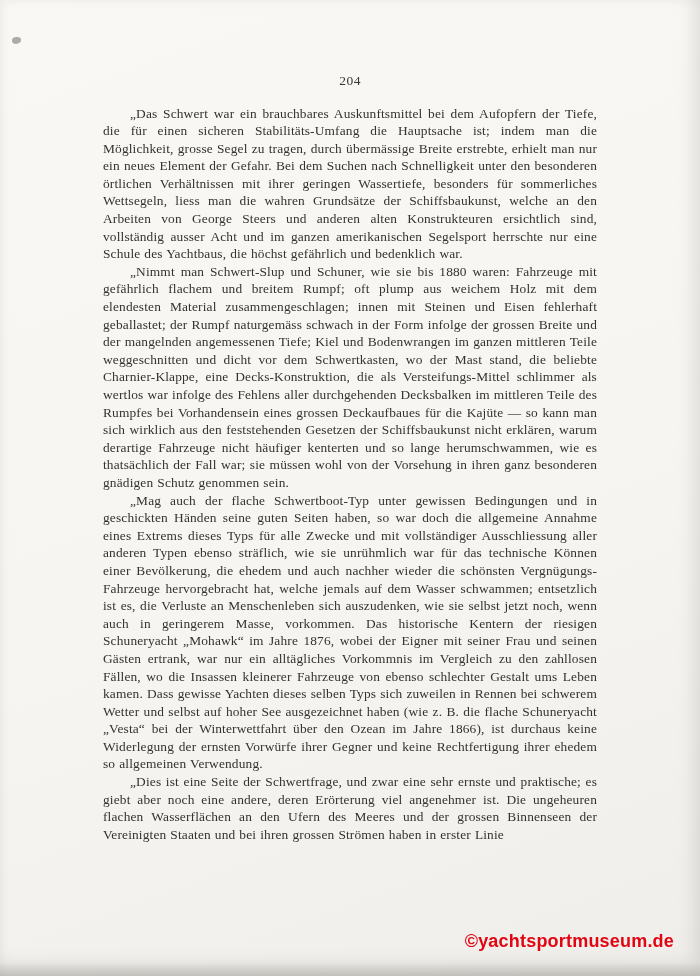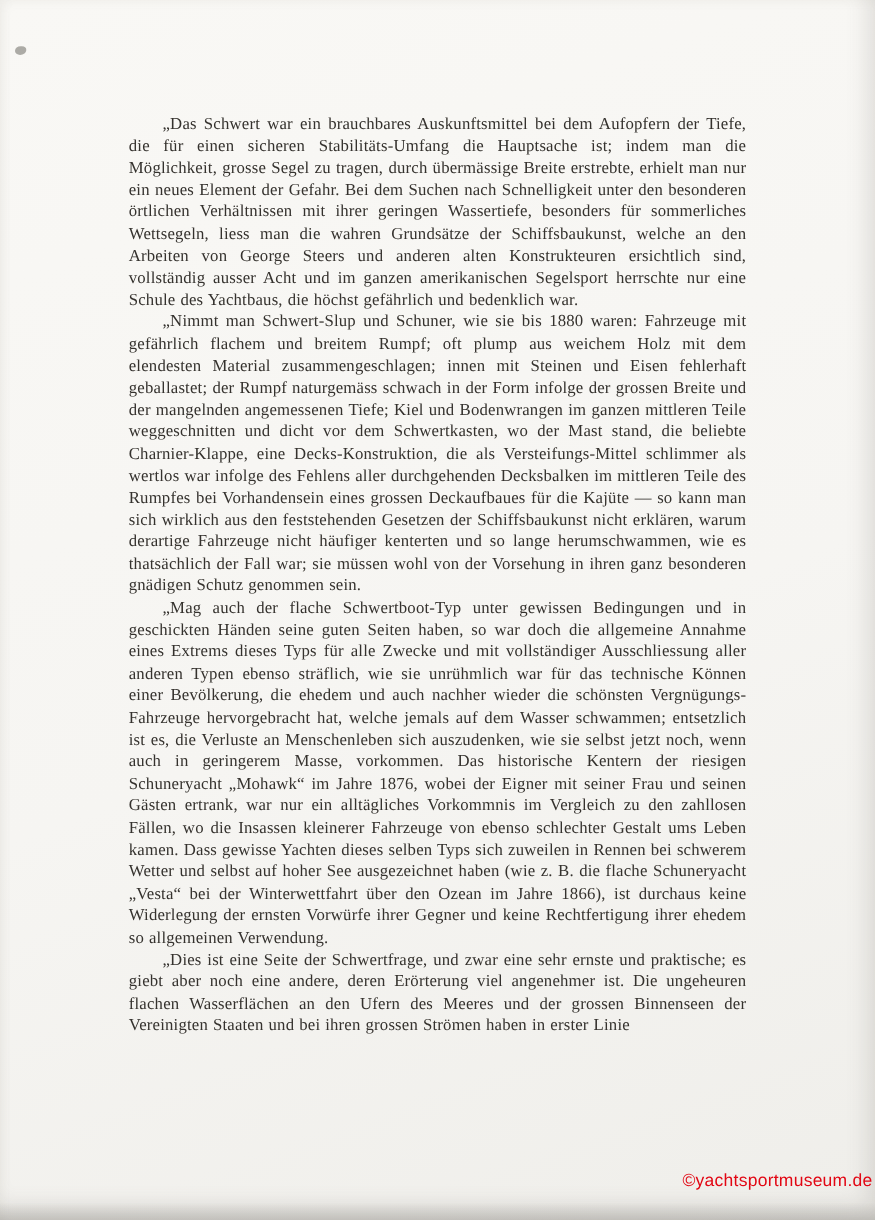--- a/index.html
+++ b/index.html
@@ -59,35 +59,36 @@
     text-align: justify;
     text-indent: 27px;
     font-size: 13.4px;
     line-height: 17.6px;
     letter-spacing: 0.15px;
     word-spacing: 0.5px;
     color: #35322e;
   }
   .watermark {
     position: absolute;
-    right: 2px;
+    right: 26px;
     bottom: 24px;
     font-family: "Liberation Sans", "DejaVu Sans", sans-serif;
-    font-weight: normal;
-    font-size: 14px;
+    font-weight: bold;
+    font-size: 18px;
     letter-spacing: 0.2px;
     color: #e20613;
   }
 </style>
 </head>
 <body>
 
 <div class="page">
   <div class="speck"></div>
 
+  <div class="page-number">204</div>
 
   <div class="text-block">
     <p>„Das Schwert war ein brauchbares Auskunftsmittel bei dem Aufopfern der Tiefe, die für einen sicheren Stabilitäts-Umfang die Hauptsache ist; indem man die Möglichkeit, grosse Segel zu tragen, durch übermässige Breite erstrebte, erhielt man nur ein neues Element der Gefahr.  Bei dem Suchen nach Schnelligkeit unter den besonderen örtlichen Verhältnissen mit ihrer geringen Wassertiefe, besonders für sommerliches Wettsegeln, liess man die wahren Grundsätze der Schiffsbaukunst, welche an den Arbeiten von George Steers und anderen alten Konstrukteuren ersichtlich sind, vollständig ausser Acht und im ganzen amerikanischen Segelsport herrschte nur eine Schule des Yachtbaus, die höchst gefährlich und bedenklich war.</p>
     <p>„Nimmt man Schwert-Slup und Schuner, wie sie bis 1880 waren: Fahrzeuge mit gefährlich flachem und breitem Rumpf; oft plump aus weichem Holz mit dem elendesten Material zusammengeschlagen; innen mit Steinen und Eisen fehlerhaft geballastet; der Rumpf naturgemäss schwach in der Form infolge der grossen Breite und der mangelnden angemessenen Tiefe; Kiel und Bodenwrangen im ganzen mittleren Teile weggeschnitten und dicht vor dem Schwertkasten, wo der Mast stand, die beliebte Charnier-Klappe, eine Decks-Konstruktion, die als Versteifungs-Mittel schlimmer als wertlos war infolge des Fehlens aller durchgehenden Decksbalken im mittleren Teile des Rumpfes bei Vorhandensein eines grossen Deckaufbaues für die Kajüte — so kann man sich wirklich aus den feststehenden Gesetzen der Schiffsbaukunst nicht erklären, warum derartige Fahrzeuge nicht häufiger kenterten und so lange herumschwammen, wie es thatsächlich der Fall war; sie müssen wohl von der Vorsehung in ihren ganz besonderen gnädigen Schutz genommen sein.</p>
     <p>„Mag auch der flache Schwertboot-Typ unter gewissen Bedingungen und in geschickten Händen seine guten Seiten haben, so war doch die allgemeine Annahme eines Extrems dieses Typs für alle Zwecke und mit vollständiger Ausschliessung aller anderen Typen ebenso sträflich, wie sie unrühmlich war für das technische Können einer Bevölkerung, die ehedem und auch nachher wieder die schönsten Vergnügungs-Fahrzeuge hervorgebracht hat, welche jemals auf dem Wasser schwammen; entsetzlich ist es, die Verluste an Menschenleben sich auszudenken, wie sie selbst jetzt noch, wenn auch in geringerem Masse, vorkommen.  Das historische Kentern der riesigen Schuneryacht „Mohawk“ im Jahre 1876, wobei der Eigner mit seiner Frau und seinen Gästen ertrank, war nur ein alltägliches Vorkommnis im Vergleich zu den zahllosen Fällen, wo die Insassen kleinerer Fahrzeuge von ebenso schlechter Gestalt ums Leben kamen.  Dass gewisse Yachten dieses selben Typs sich zuweilen in Rennen bei schwerem Wetter und selbst auf hoher See ausgezeichnet haben (wie z. B. die flache Schuneryacht „Vesta“ bei der Winterwettfahrt über den Ozean im Jahre 1866), ist durchaus keine Widerlegung der ernsten Vorwürfe ihrer Gegner und keine Rechtfertigung ihrer ehedem so allgemeinen Verwendung.</p>
     <p>„Dies ist eine Seite der Schwertfrage, und zwar eine sehr ernste und praktische; es giebt aber noch eine andere, deren Erörterung viel angenehmer ist.  Die ungeheuren flachen Wasserflächen an den Ufern des Meeres und der grossen Binnenseen der Vereinigten Staaten und bei ihren grossen Strömen haben in erster Linie</p>
   </div>
 
   <div class="watermark">©yachtsportmuseum.de</div>
 </div>

